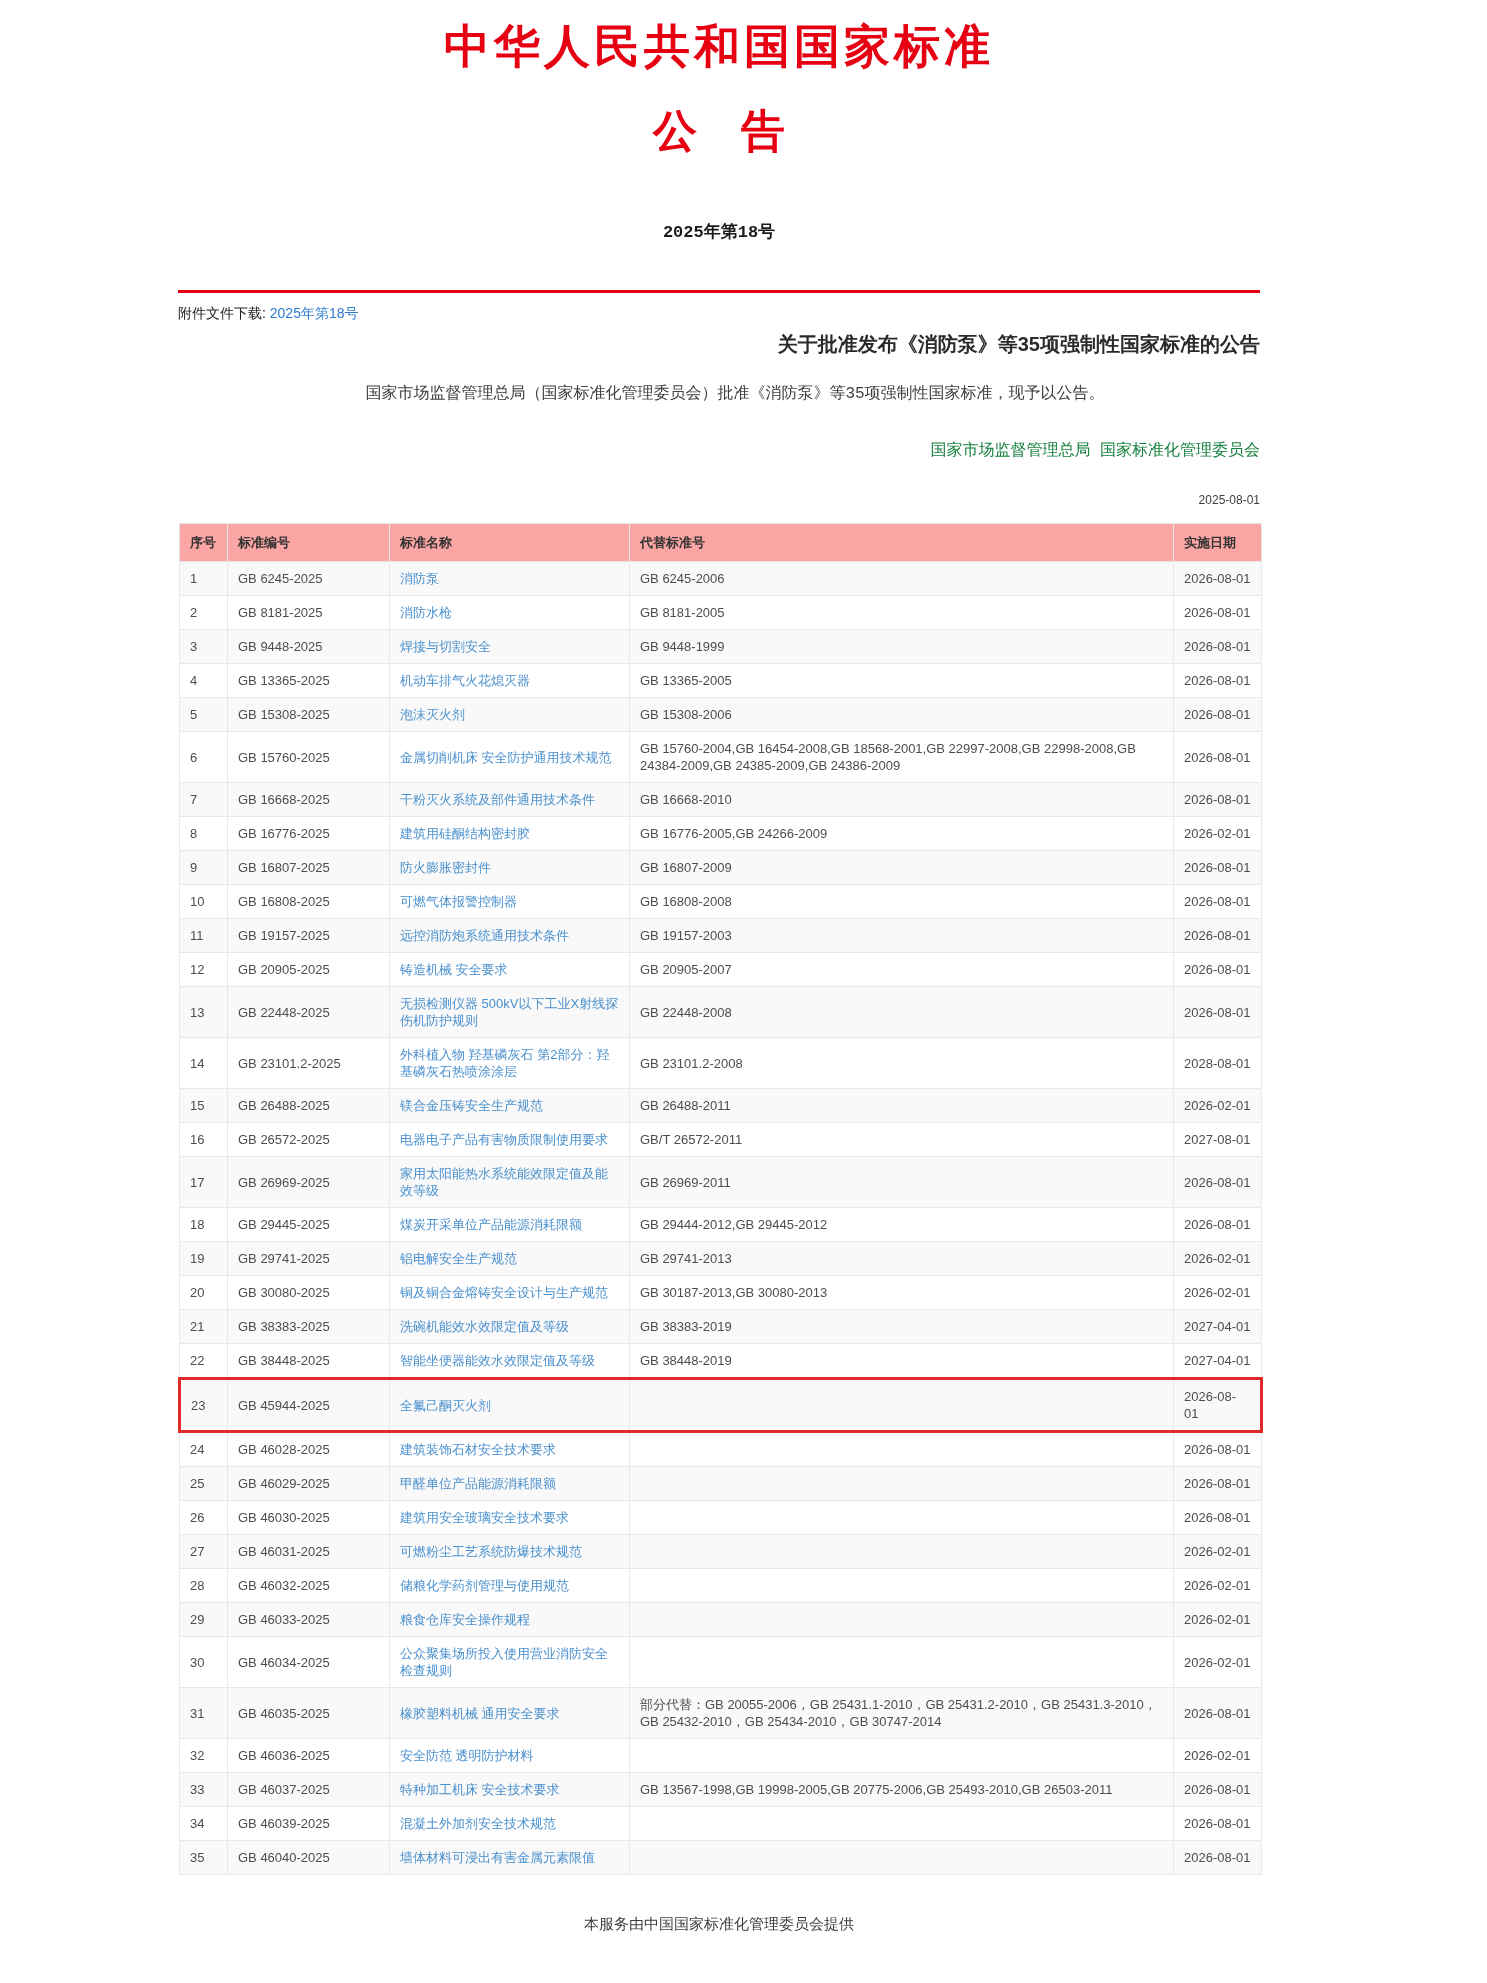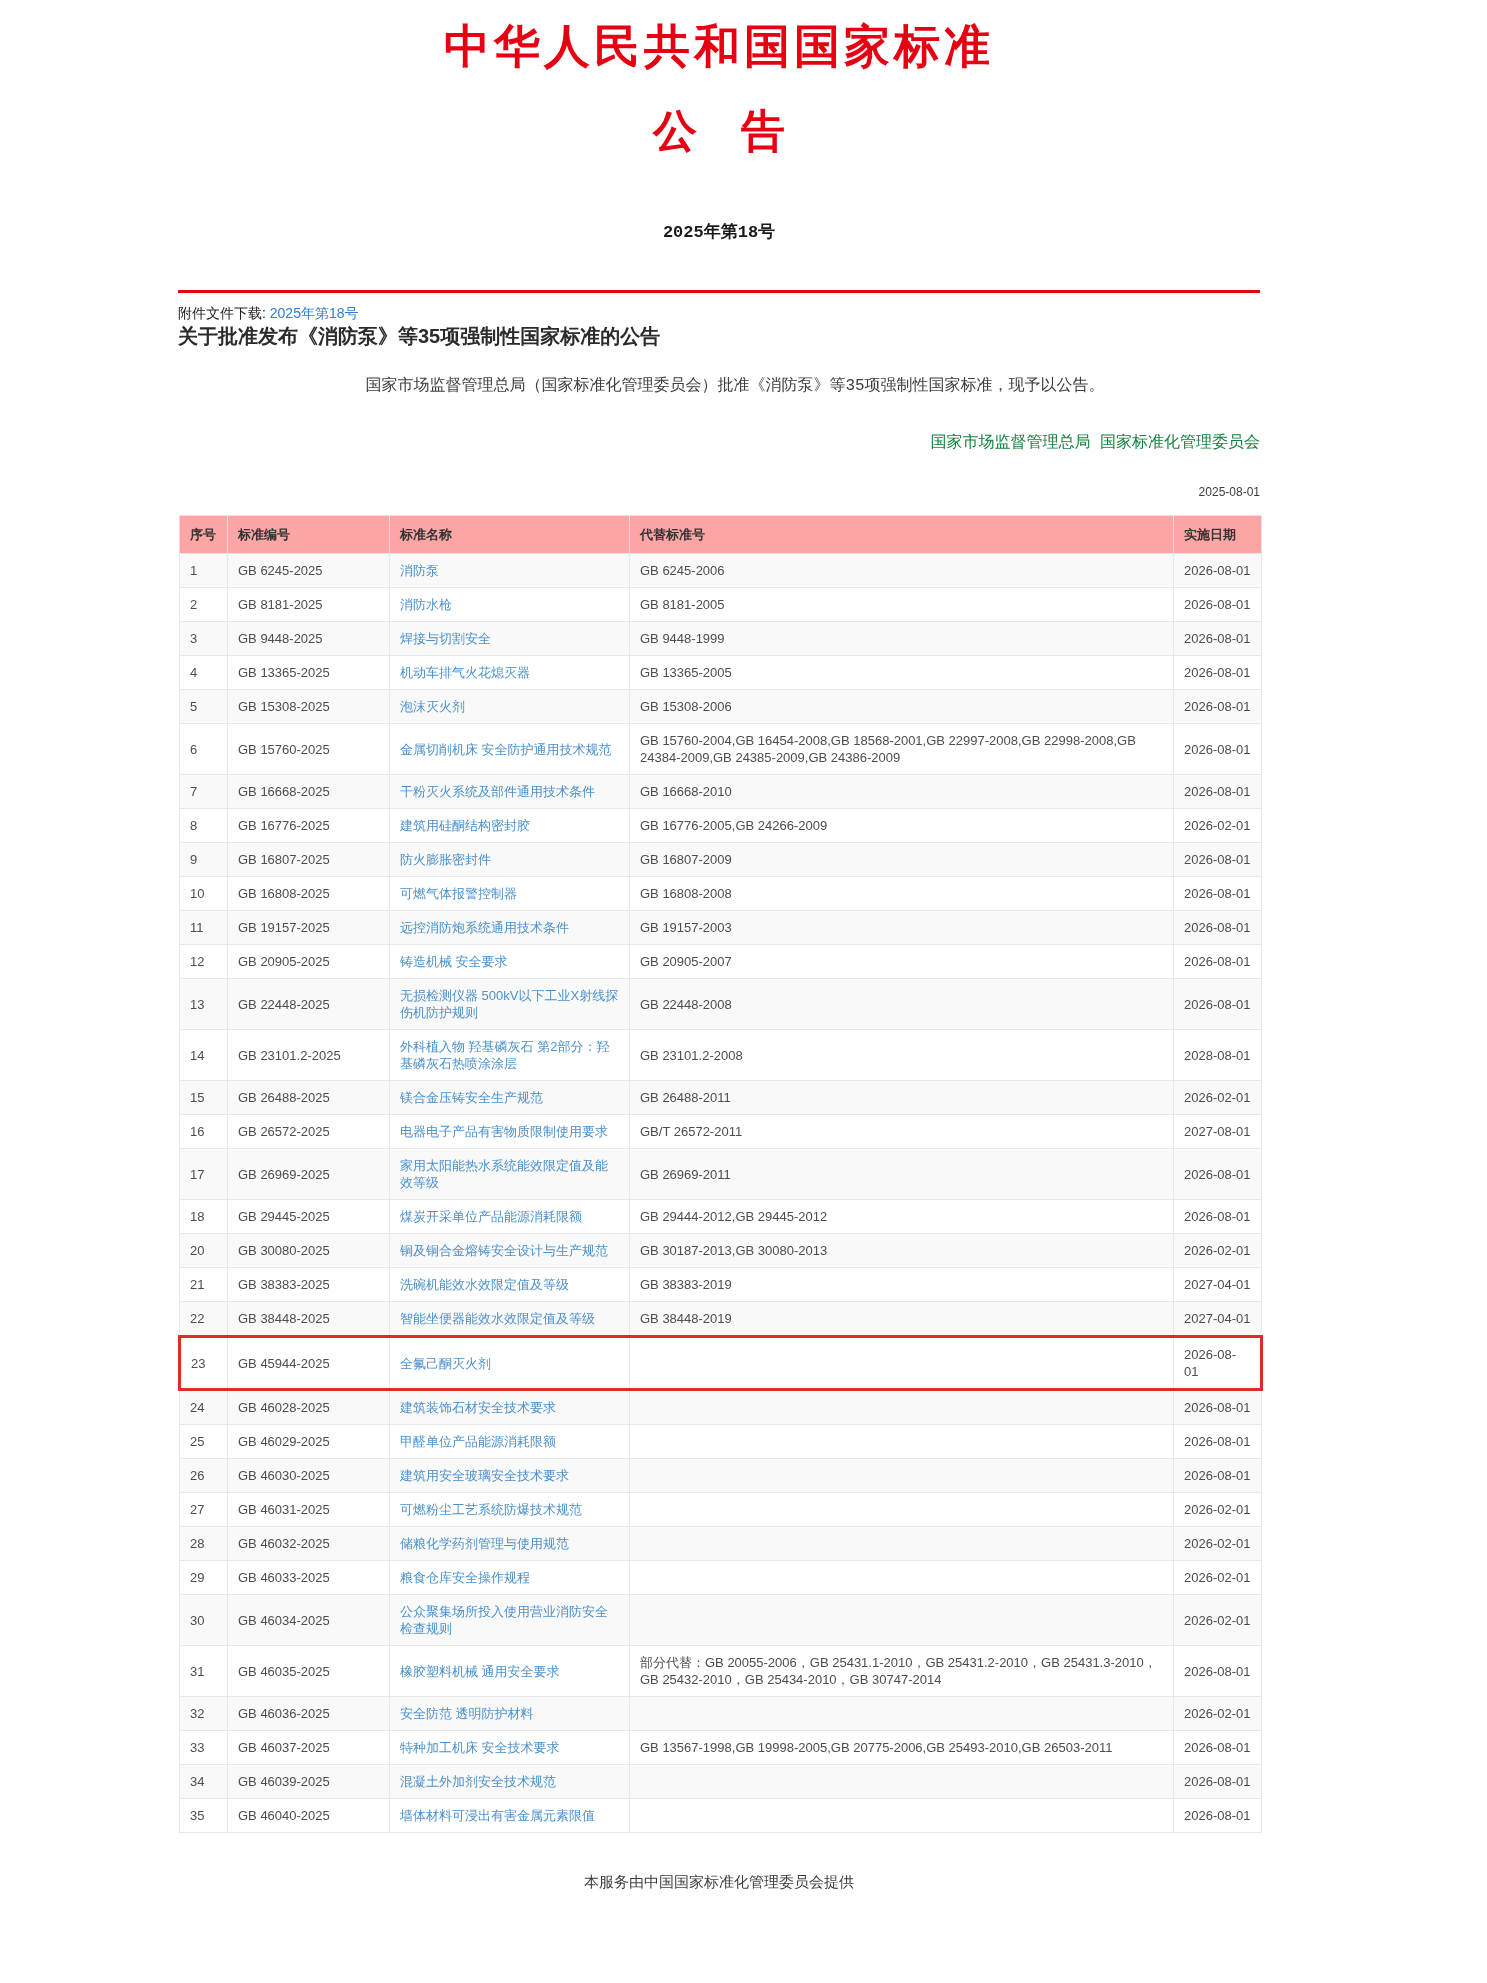--- a/index.html
+++ b/index.html
@@ -55,22 +55,22 @@
     font-size: 14px;
     color: #222;
     line-height: 20px;
   }
   .attach-line a {
     color: #2f7cd0;
     text-decoration: none;
     cursor: pointer;
   }
   .doc-title {
-    margin-top: 0;
-    text-align: left;
+    margin-top: 8px;
+    text-align: right;
     font-size: 20px;
     font-weight: bold;
     color: #2b2b2b;
     line-height: 26px;
   }
   .doc-body {
     margin-top: 24px;
     font-size: 16px;
     color: #3d3d3d;
     text-indent: 2em;
@@ -301,20 +301,27 @@
     <td>2026-08-01</td>
   </tr>
         <tr>
     <td>18</td>
     <td>GB 29445-2025</td>
     <td class="name-cell">煤炭开采单位产品能源消耗限额</td>
     <td>GB 29444-2012,GB 29445-2012</td>
     <td>2026-08-01</td>
   </tr>
         <tr>
+    <td>19</td>
+    <td>GB 29741-2025</td>
+    <td class="name-cell">铝电解安全生产规范</td>
+    <td>GB 29741-2013</td>
+    <td>2026-02-01</td>
+  </tr>
+        <tr>
     <td>20</td>
     <td>GB 30080-2025</td>
     <td class="name-cell">铜及铜合金熔铸安全设计与生产规范</td>
     <td>GB 30187-2013,GB 30080-2013</td>
     <td>2026-02-01</td>
   </tr>
         <tr>
     <td>21</td>
     <td>GB 38383-2025</td>
     <td class="name-cell">洗碗机能效水效限定值及等级</td>

